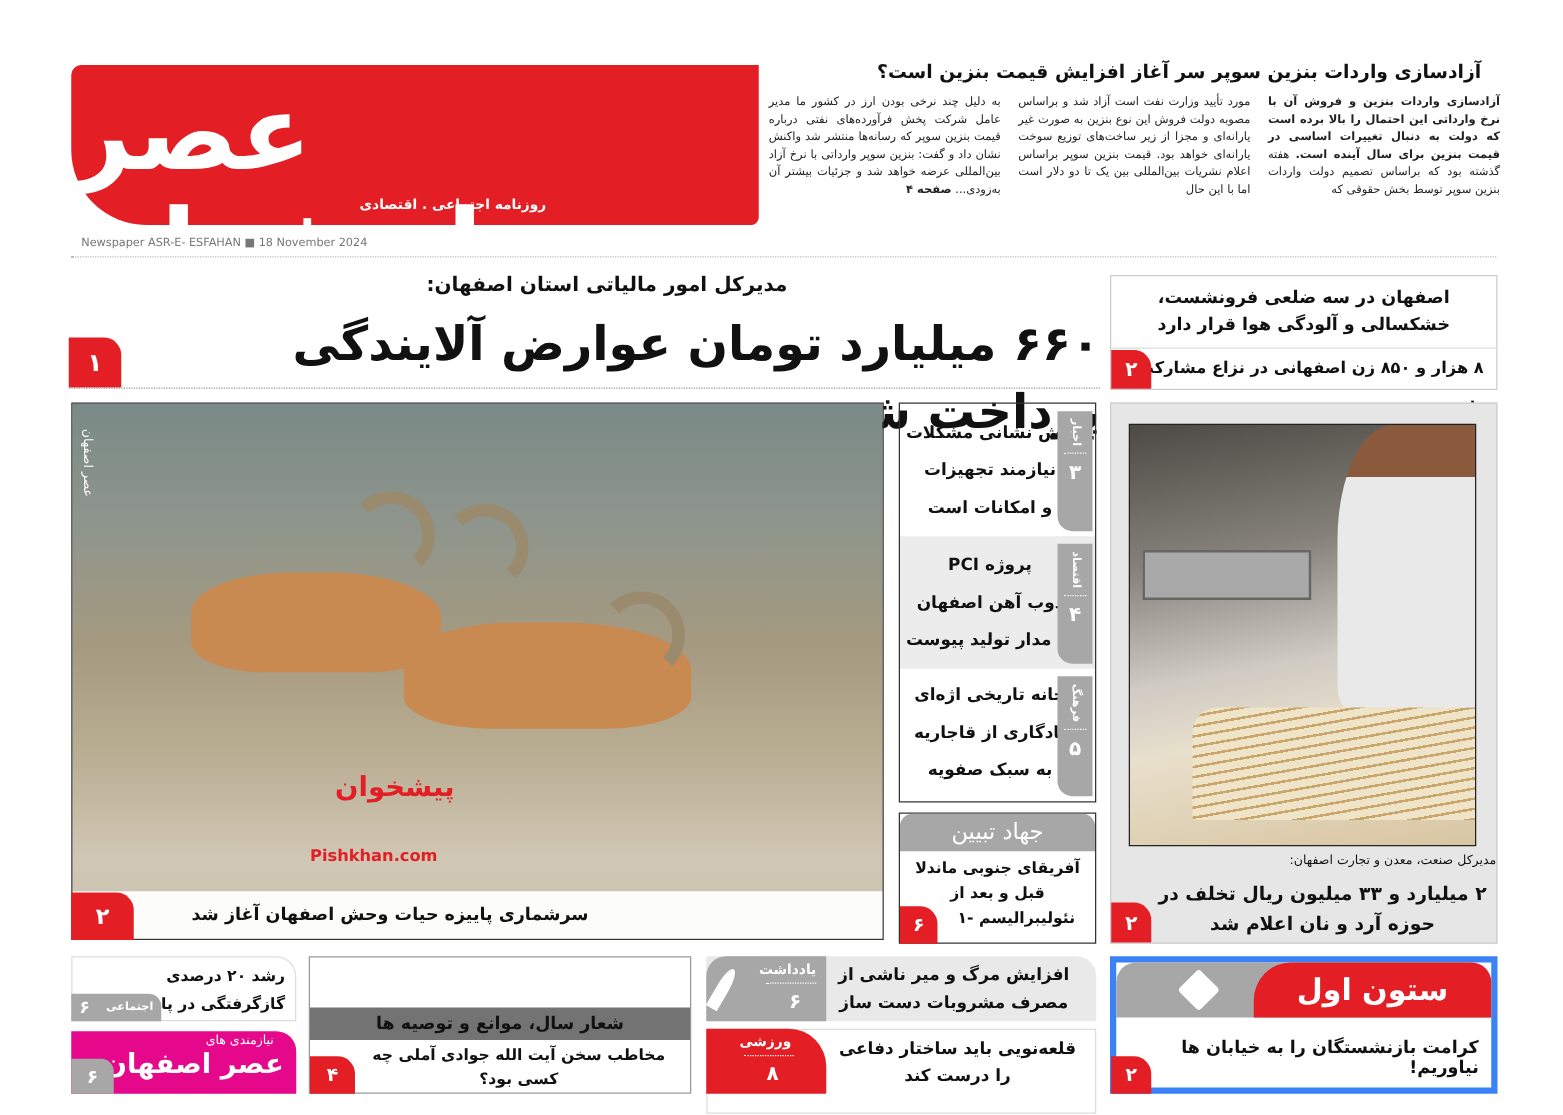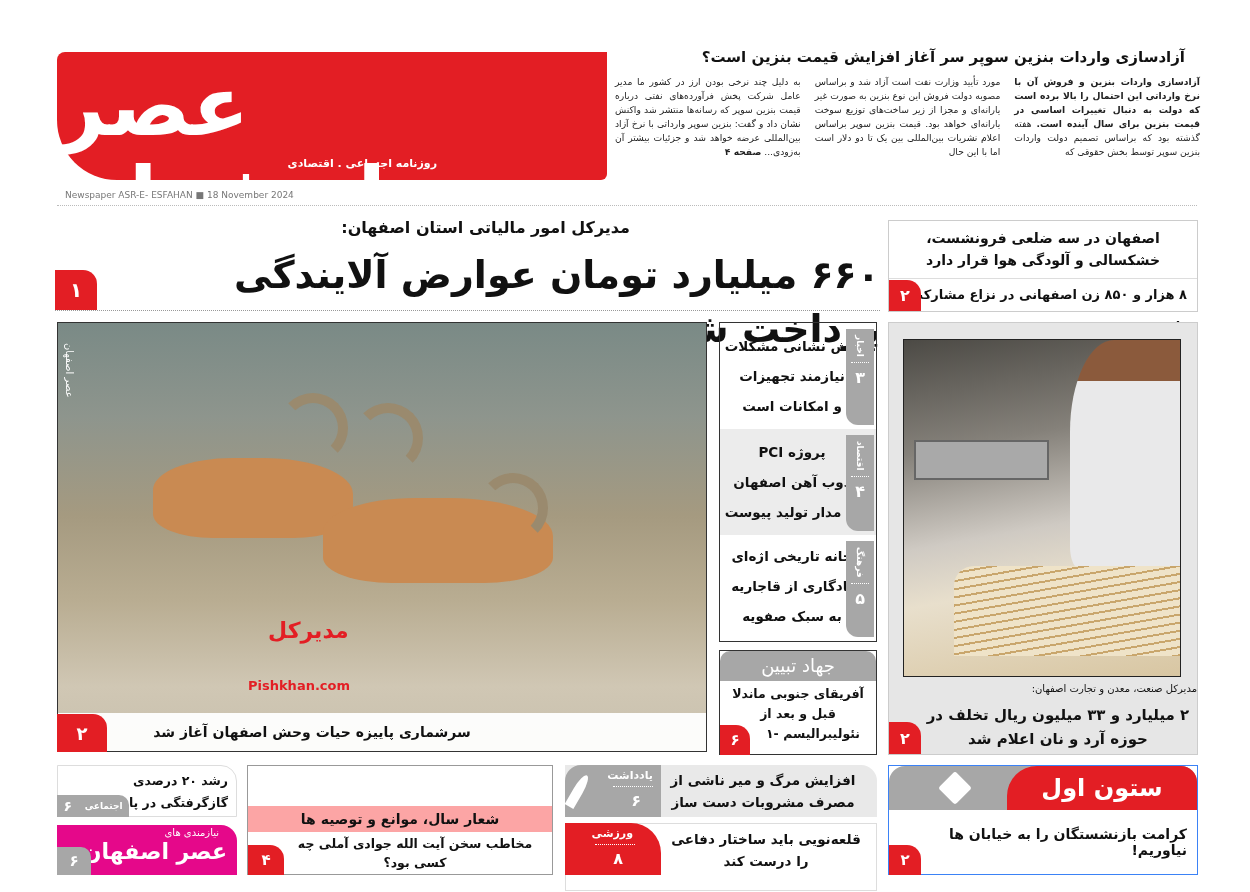--- a/index.html
+++ b/index.html
@@ -50,21 +50,21 @@
 #rt-top-num{left:889px;top:280px;width:32px;height:31px;font-size:16px}
 #rt-photo-box{left:888px;top:322px;width:310px;height:433px;background:#e6e6e6;border:1px solid #ccc}
 #rt-photo{position:absolute;left:14px;top:16px;width:278px;height:338px;border:1px solid #222;overflow:hidden;background:linear-gradient(170deg,#4c4a45 0%,#85817a 30%,#cfcac3 55%,#e8dfcc 70%,#d8c6a2 100%)}
 #rt-photo .machine{position:absolute;left:10px;top:100px;width:135px;height:40px;background:#a9a9a9;border:2px solid #666}
 #rt-photo .man{position:absolute;right:0;top:0;width:110px;height:230px;background:linear-gradient(180deg,#8b5a3c 0 18%,#e9e9ea 18%);border-radius:40% 0 0 10%}
 #rt-photo .bread{position:absolute;left:50px;bottom:20px;width:230px;height:90px;background:repeating-linear-gradient(170deg,#efe3c8 0 6px,#c9a66c 6px 8px);border-radius:20px 0 0 0}
 #rt-kicker{position:absolute;top:360px;width:100%;text-align:right;direction:rtl;font-size:10px;font-weight:normal}
 #rt-head{position:absolute;top:380px;width:100%;text-align:center;direction:rtl;font-size:15px;font-weight:bold;line-height:24px;padding-left:30px}
 #rt-photo-num{left:889px;top:722px;width:32px;height:32px;font-size:16px}
 
-#sotun{left:888px;top:765px;width:310px;height:110px;border:1px solid #3b82f6}
+#sotun{left:888px;top:765px;width:310px;height:110px;border:5px solid #3b82f6}
 #sotun .hdr{position:absolute;left:0;top:0;width:100%;height:44px;background:#a7a7a7;border-top-left-radius:16px;border-top-right-radius:16px}
 #sotun .hdr .redpart{position:absolute;right:0;top:0;width:190px;height:44px;background:#e31e24;border-top-right-radius:16px;border-top-left-radius:30px;color:#fff;font-size:24px;font-weight:bold;text-align:center;line-height:44px;direction:rtl}
 #sotun .pen{position:absolute;left:50px;top:6px;width:32px;height:32px;background:#fff;transform:rotate(45deg) scale(.75);border-radius:4px}
 #sotun .txt{position:absolute;left:40px;right:10px;top:60px;direction:rtl;text-align:right;font-size:14px;font-weight:bold}
 #sotun-num{left:889px;top:845px;width:32px;height:30px;font-size:15px}
 #yad{left:565px;top:765px;width:312px;height:52px;background:#e9e9e9;border-top-right-radius:16px}
 #yad .tab{position:absolute;left:0;top:0;width:96px;height:52px;background:#a7a7a7;border-top-left-radius:16px;color:#fff;direction:rtl}
 #yad .tab .lbl{position:absolute;right:8px;top:4px;font-size:11px;font-weight:bold}
 #yad .tab .dots{position:absolute;right:8px;top:21px;width:40px;border-top:1px dotted #fff}
 #yad .tab .pg{position:absolute;right:20px;top:26px;font-size:16px;font-weight:bold}
@@ -73,21 +73,21 @@
 #varz{left:565px;top:823px;width:312px;height:68px;border:1px solid #ddd}
 #varz .tab{position:absolute;left:-1px;top:-1px;width:96px;height:52px;background:#e31e24;border-radius:0 30px 0 0;color:#fff;direction:rtl}
 #varz .tab .lbl{position:absolute;right:28px;top:4px;font-size:11px;font-weight:bold}
 #varz .tab .dots{position:absolute;right:26px;top:21px;width:40px;border-top:1px dotted #fff}
 #varz .tab .pg{position:absolute;right:38px;top:26px;font-size:16px;font-weight:bold}
 #varz .txt{position:absolute;right:10px;left:100px;top:4px;direction:rtl;text-align:center;font-size:13.5px;font-weight:bold;line-height:22px}
 #matn{left:247px;top:765px;width:306px;height:110px;border:1px solid #999}
 #matn .hdr{position:absolute;left:0;top:0;width:100%;height:40px;background:#e31e24;border-top-left-radius:14px;border-top-right-radius:14px;color:#fff;direction:rtl}
 #matn .hdr .t{position:absolute;right:60px;top:6px;font-size:17px;font-weight:bold}
 #matn .hdr .chart{position:absolute;left:18px;top:8px;width:34px;height:24px;border-left:2px solid #fff;border-bottom:2px solid #fff}
-#matn .sub{position:absolute;top:40px;left:0;width:100%;height:26px;background:#fca5a5;direction:rtl;text-align:center;font-size:14px;font-weight:bold;line-height:26px}
+#matn .sub{position:absolute;top:40px;left:0;width:100%;height:26px;background:#737373;direction:rtl;text-align:center;font-size:14px;font-weight:bold;line-height:26px}
 #matn .txt{position:absolute;top:68px;left:40px;right:10px;direction:rtl;text-align:center;font-size:12.5px;font-weight:bold;line-height:19px}
 #matn-num{left:248px;top:845px;width:36px;height:30px;font-size:15px}
 #gas{left:57px;top:765px;width:180px;height:52px;border:1px solid #ddd;border-top-right-radius:16px}
 #gas .txt{position:absolute;right:8px;left:8px;top:4px;direction:rtl;text-align:right;font-size:12.5px;font-weight:bold;line-height:22px}
 #gas .tag{position:absolute;left:-1px;bottom:-1px;width:72px;height:22px;background:#a7a7a7;border-top-right-radius:10px;color:#fff;direction:rtl;font-size:9px;font-weight:bold;display:flex;align-items:center;justify-content:space-around}
 #niaz{left:57px;top:825px;width:180px;height:50px;background:#e5088a;border-top-right-radius:16px;color:#fff;direction:rtl}
 #niaz .k{position:absolute;right:18px;top:2px;font-size:10px;font-weight:normal}
 #niaz .t{position:absolute;right:10px;top:14px;font-size:22px;font-weight:bold}
 #niaz .pg{position:absolute;left:0;bottom:0;width:34px;height:28px;background:#a7a7a7;border-top-right-radius:10px;font-size:15px;font-weight:bold;display:flex;align-items:center;justify-content:center}
 </style>
@@ -115,21 +115,21 @@
 <div id="h-num" class="numtag">۱</div>
 <div id="h-line" class="abs"></div>
 
 <div id="photo" class="abs">
   <div class="ram" style="left:95px;top:135px;width:200px;height:80px"></div>
   <div class="ram" style="left:265px;top:175px;width:230px;height:85px"></div>
   <div class="horn" style="left:220px;top:70px;width:70px;height:70px"></div>
   <div class="horn" style="left:295px;top:80px;width:70px;height:70px"></div>
   <div class="horn" style="left:420px;top:150px;width:70px;height:70px"></div>
   <div id="wm-side">عصر اصفهان</div>
-  <div id="wm-fa">مدیرکل</div>
+  <div id="wm-fa">پیشخوان</div>
   <div id="wm-en">Pishkhan.com</div>
   <div id="photo-cap">سرشماری پاییزه حیات وحش اصفهان آغاز شد</div>
 </div>
 <div id="photo-num" class="numtag">۲</div>
 
 <div id="mid" class="abs">
   <div class="mid-item" style="top:0;height:106px">
     <div class="txt" style="top:8px">
       <div>آتش نشانی مشکلات</div>
       <div>نیازمند تجهیزات</div>

